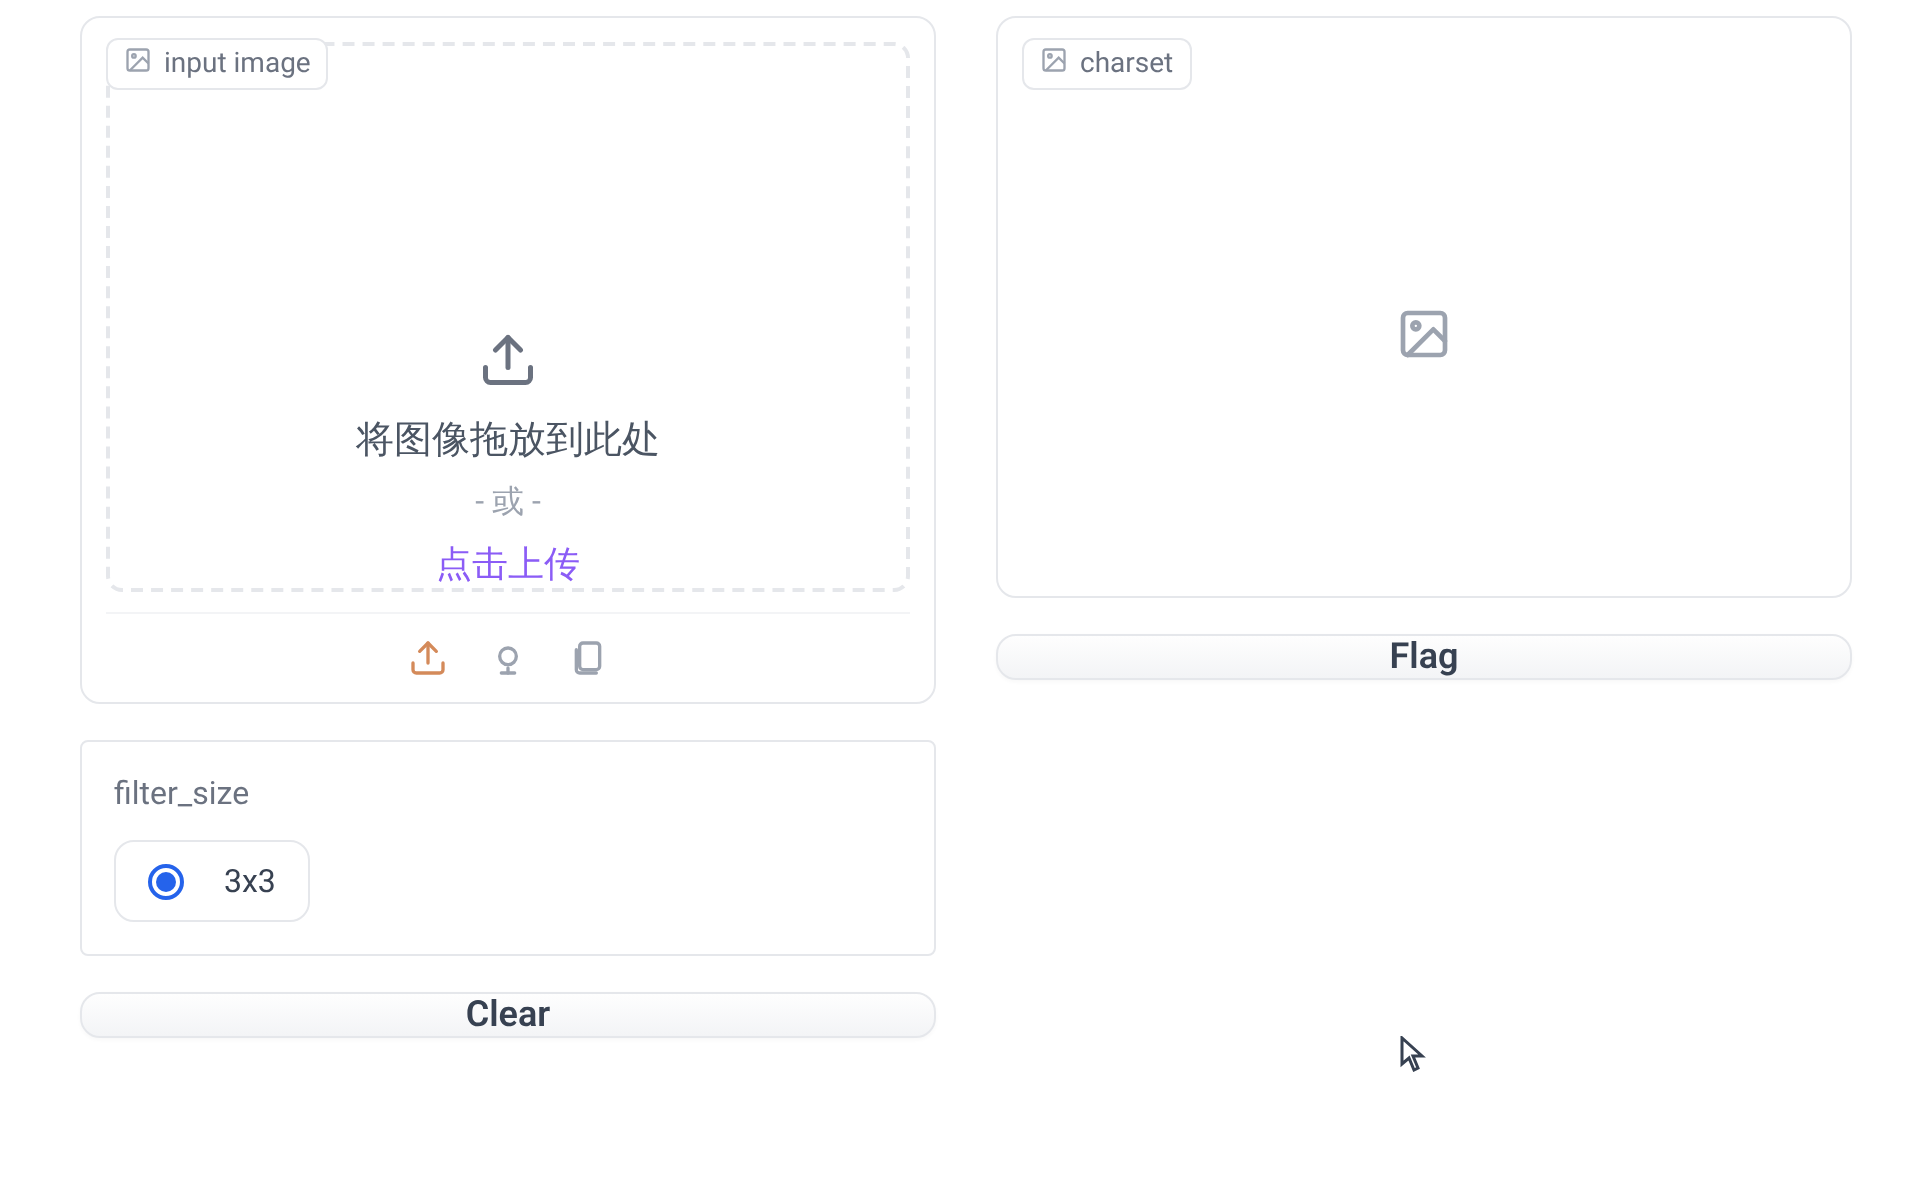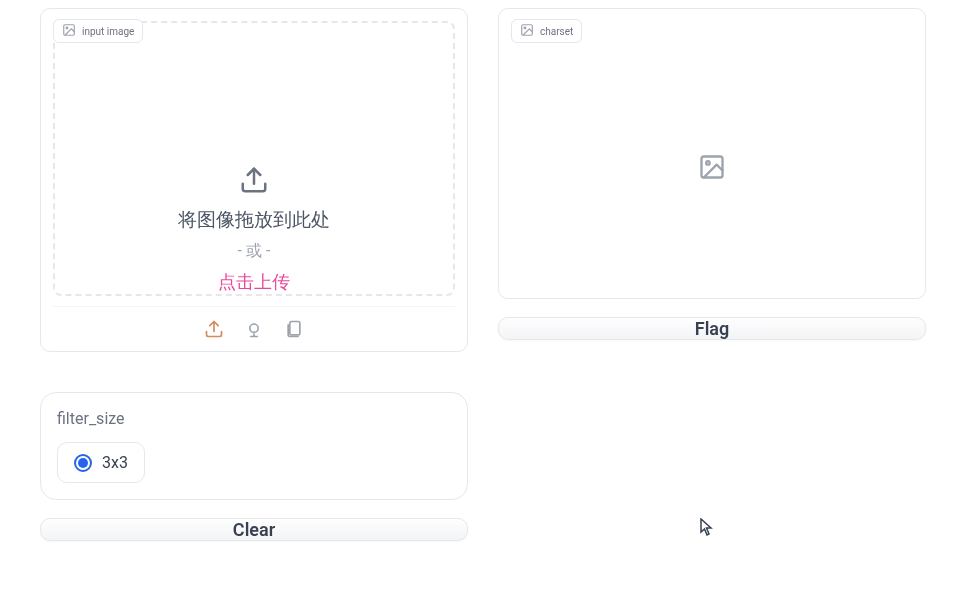--- a/index.html
+++ b/index.html
@@ -31,21 +31,21 @@
     }
     .card-label {
       position: absolute;
       top: 10px;
       left: 12px;
       background: #fff;
       display: inline-flex;
       align-items: center;
       gap: 6px;
       color: #6b7280;
-      font-size: 10px;
+      font-size: 14px;
       border: 1px solid #e5e7eb;
       border-radius: 6px;
       padding: 3px 8px;
     }
     .card-label svg {
       width: 14px;
       height: 14px;
     }
     .dropzone {
       border: 2px dashed #e5e7eb;
@@ -66,21 +66,21 @@
     .dropzone-title {
       font-size: 19px;
       color: #4b5563;
     }
     .dropzone-or {
       font-size: 16px;
       color: #9ca3af;
     }
     .dropzone-click {
       font-size: 18px;
-      color: #ec4899;
+      color: #8b5cf6;
     }
     .toolbar {
       display: flex;
       justify-content: center;
       gap: 20px;
       margin-top: 10px;
       padding-top: 12px;
       border-top: 1px solid #f3f4f6;
       color: #9ca3af;
     }
@@ -88,37 +88,36 @@
       cursor: pointer;
       display: inline-flex;
     }
     .toolbar-icon svg {
       width: 20px;
       height: 20px;
     }
     .filter-card {
       background: #fff;
       border: 1px solid #e5e7eb;
-      border-radius: 16px;
+      border-radius: 4px;
       padding: 16px;
-      margin-top: 22px;
     }
     .filter-title {
       color: #6b7280;
       font-size: 16px;
       margin-bottom: 14px;
     }
     .radio-row {
       display: flex;
       gap: 12px;
     }
     .radio-chip {
       display: inline-flex;
       align-items: center;
-      gap: 10px;
+      gap: 20px;
       border: 1px solid #e5e7eb;
       border-radius: 10px;
       padding: 10px 16px;
       cursor: pointer;
       background: #fff;
     }
     .radio-outer {
       width: 18px;
       height: 18px;
       border-radius: 50%;

